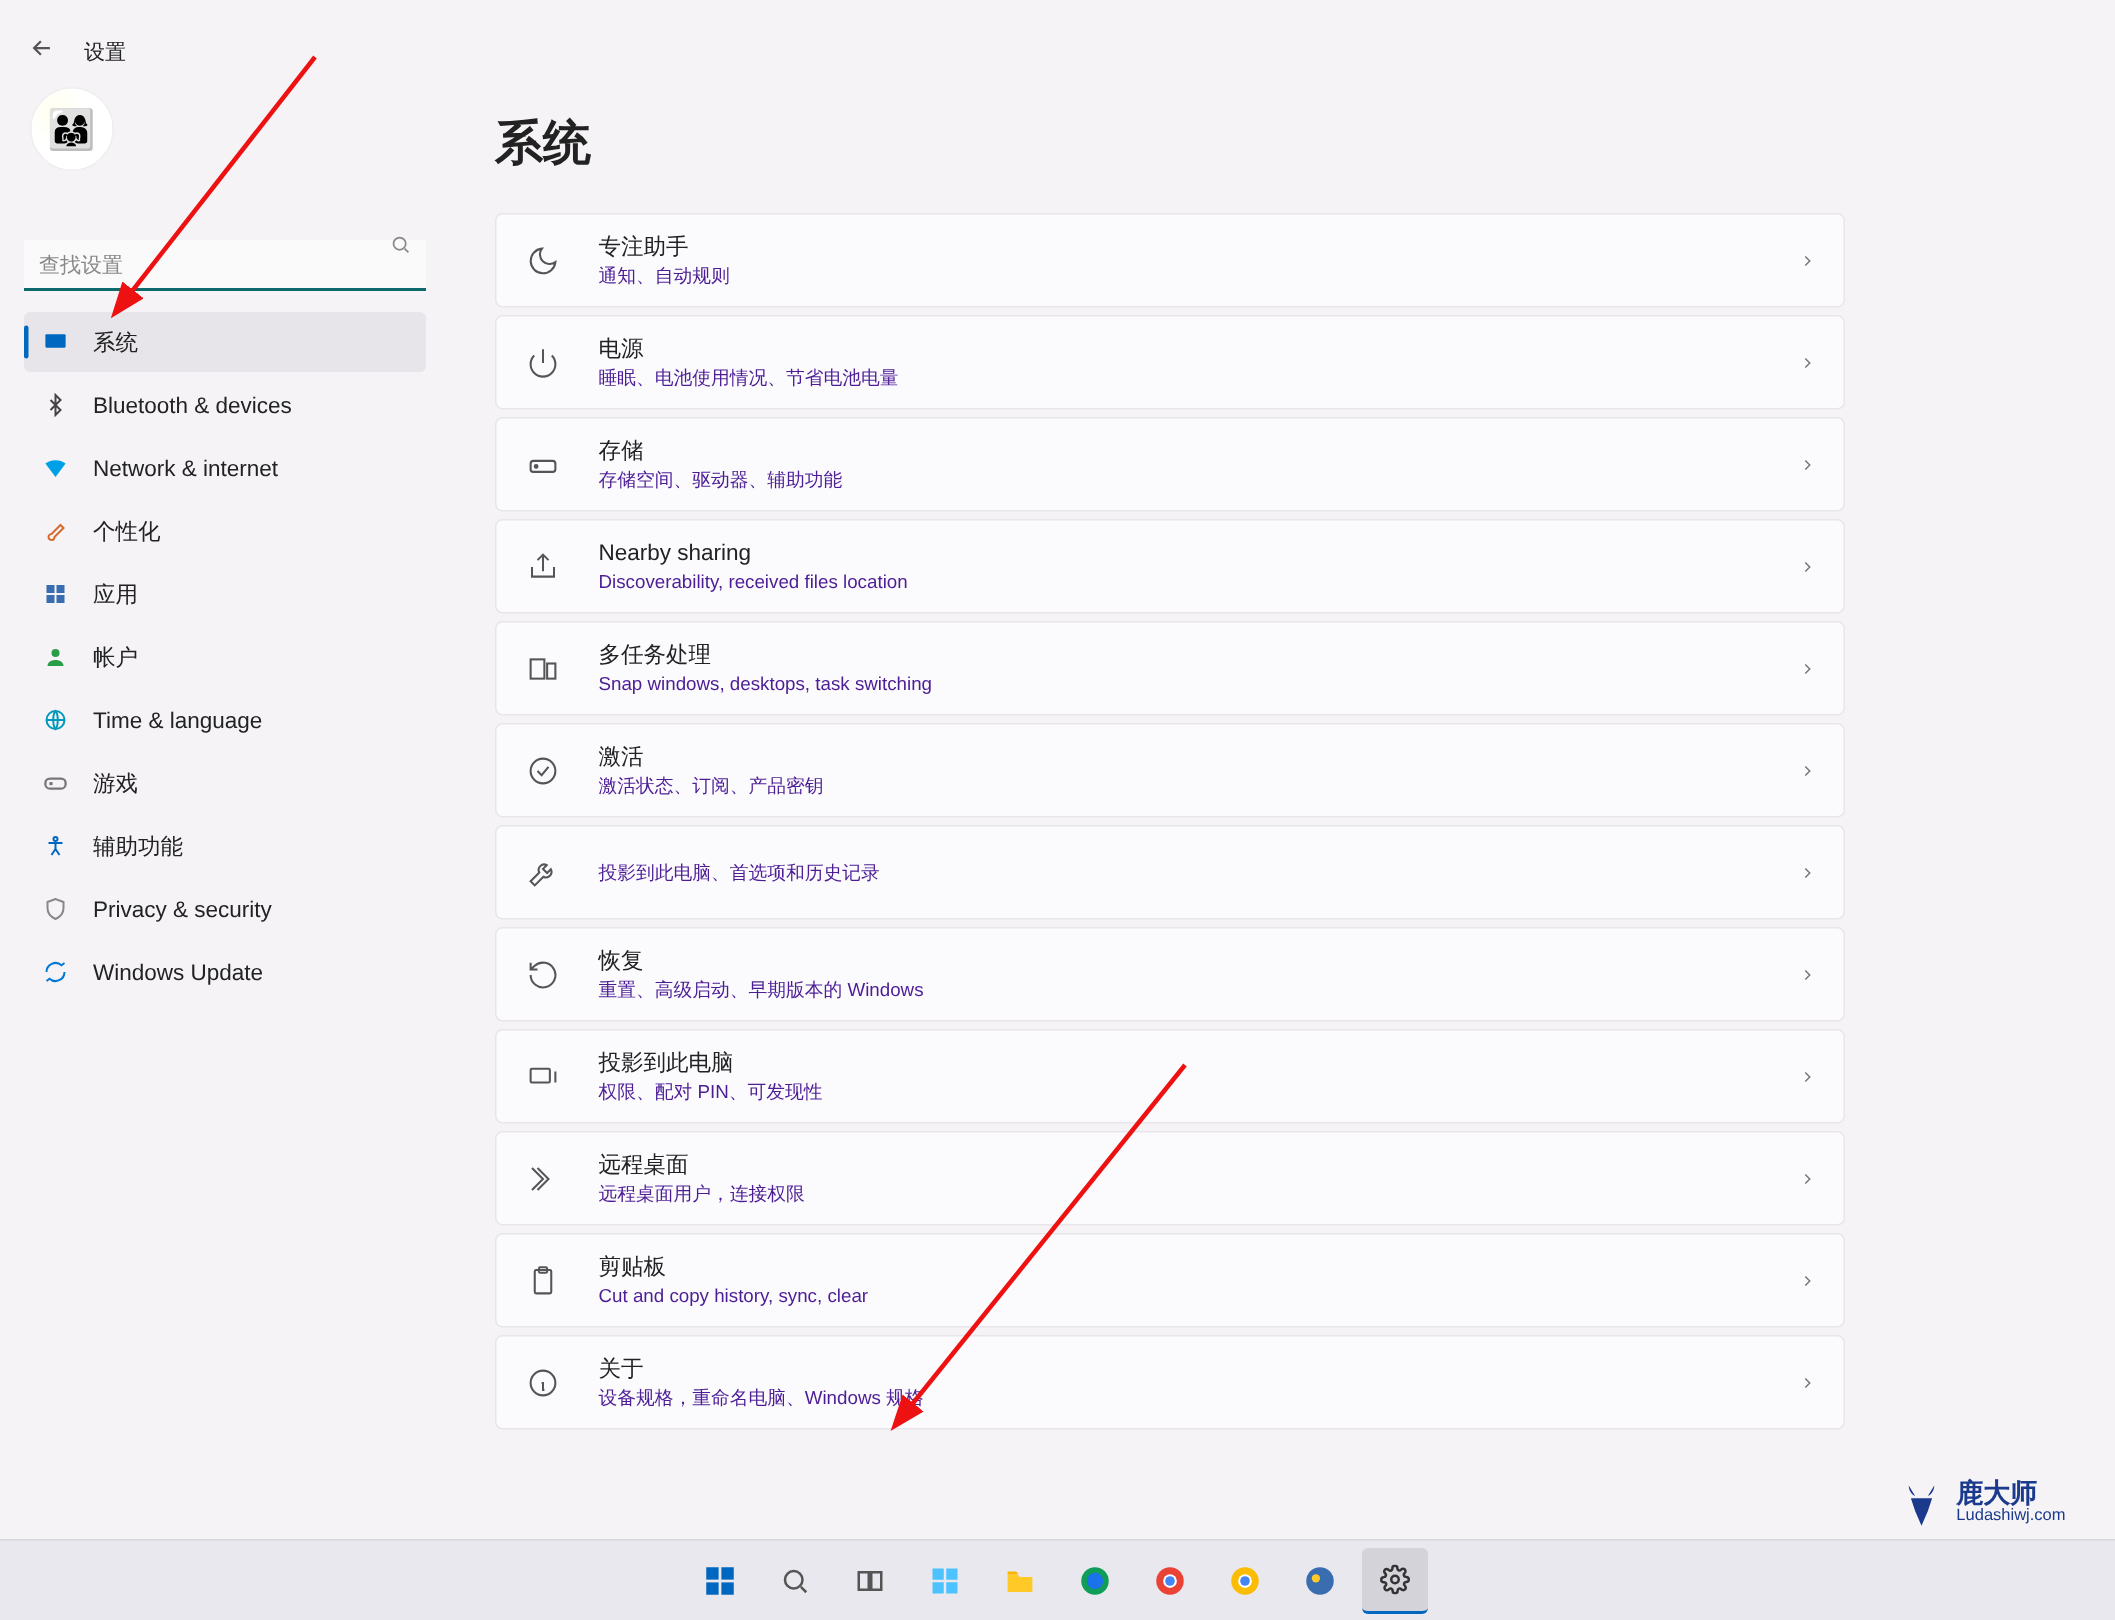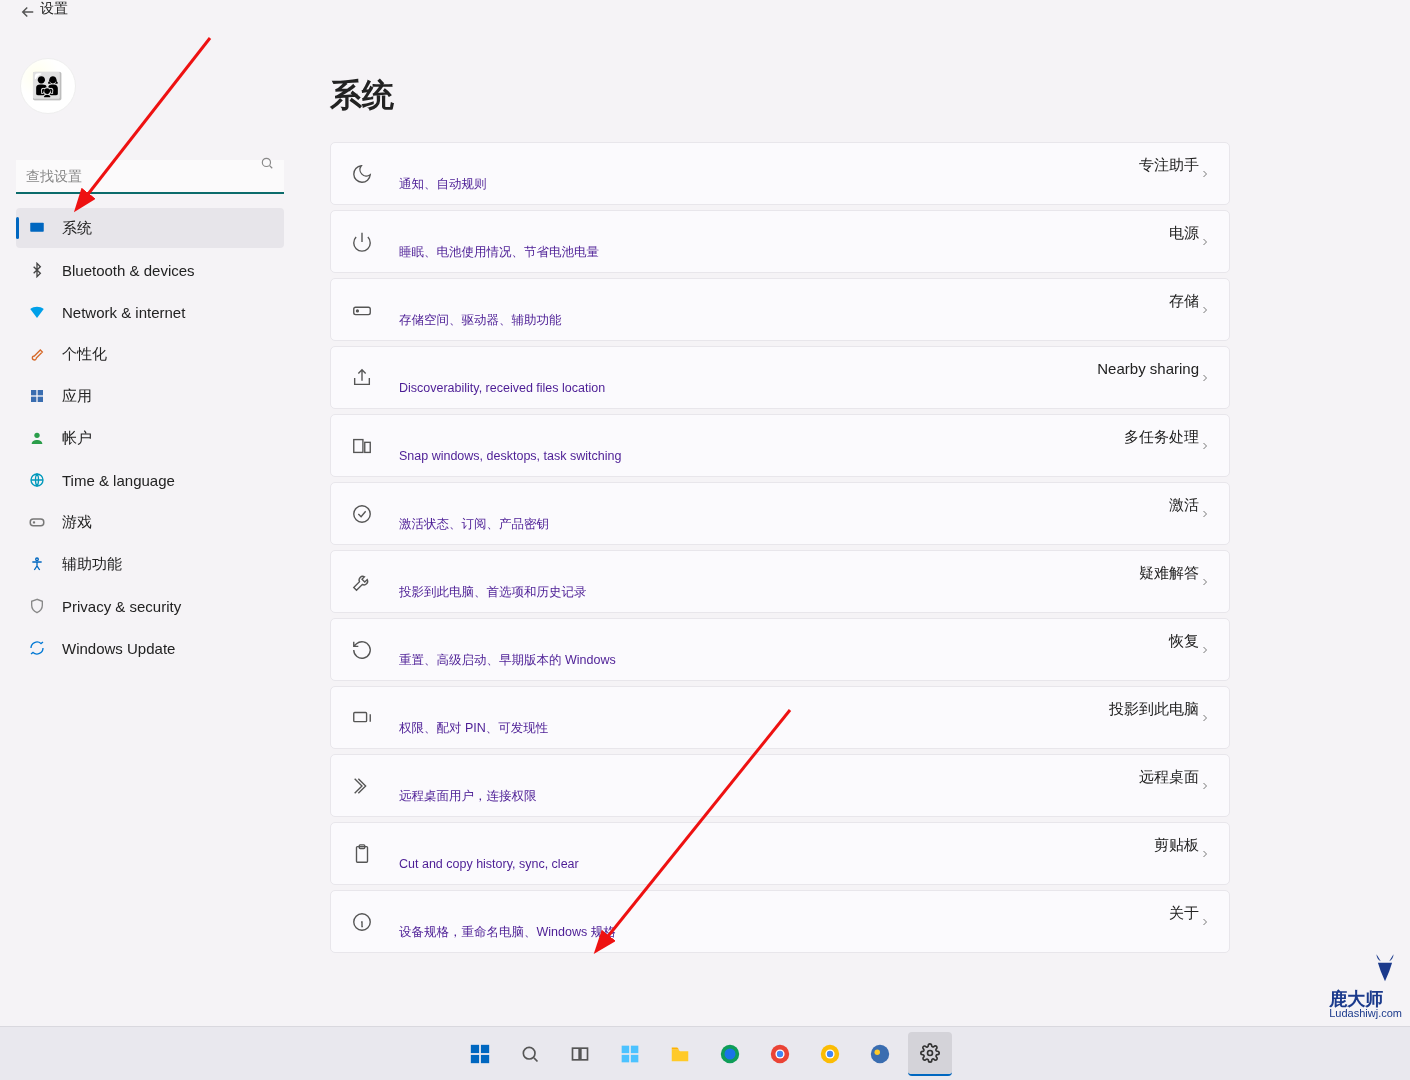--- a/index.html
+++ b/index.html
@@ -1,18 +1,18 @@
 <!DOCTYPE html>
 <html><head>
 <meta charset="utf-8">
 <style>
 * { margin: 0; padding: 0; box-sizing: border-box; font-family: "Segoe UI", "Microsoft YaHei", sans-serif; }
 body { background: #f5f3f6; width: 1410px; height: 1080px; overflow: hidden; position: relative; }
 
-.header { height: 44px; display: flex; align-items: flex-start; padding: 0 16px; gap: 0; }
+.header { height: 44px; display: flex; align-items: flex-end; padding: 0 16px; gap: 16px; }
 .back-btn { width: 24px; height: 24px; display: flex; align-items: center; justify-content: center; color: #555; cursor: pointer; }
 .header-title { font-size: 14px; color: #222; }
 
 .layout { display: flex; height: calc(100% - 44px); }
 .sidebar { width: 300px; padding: 10px 16px 0 16px; }
 .avatar { width: 56px; height: 56px; border-radius: 50%; background: #fff; margin: 4px 0 18px 4px; border: 1px solid #eee; background: radial-gradient(circle at 30% 30%, #ffe 0%, #fff 40%), #fff; display:flex; align-items:center; justify-content:center; font-size:26px;}
 .search-wrap { position: relative; margin-bottom: 14px; }
 .search-input { width: 100%; height: 34px; border: none; border-bottom: 2px solid #0b6b6b; background: rgba(255,255,255,0.6); padding: 0 36px 0 10px; font-size: 14px; color: #222; outline: none; margin-top: 28px; }
 .search-input::placeholder { color: #888; }
 .search-icon { position: absolute; right: 10px; top: 50%; transform: translateY(-50%); color: #888; font-size: 14px; }
@@ -33,29 +33,29 @@
 .ic-access { color:#0067c0; }
 .ic-priv { color:#888; }
 .ic-update { color:#0078d4; }
 
 .main { flex: 1; padding: 30px 40px 0 30px; overflow-y: auto; }
 .page-title { font-size: 32px; font-weight: 600; color: #222; margin-bottom: 24px; }
 .card-list { display: flex; flex-direction: column; gap: 5px; max-width: 900px; }
 .card { background: #fbfafd; border: 1px solid #e8e6eb; border-radius: 5px; height: 63px; display: flex; align-items: center; padding: 0 18px; cursor: pointer; }
 .card-icon { width: 26px; height: 26px; margin-right: 24px; display: flex; align-items: center; justify-content: center; color: #555; }
 .card-text { flex: 1; display: flex; flex-direction: column; justify-content: center; }
-.card-title { font-size: 15px; color: #222; line-height: 1.3; text-align: right; }
+.card-title { font-size: 15px; color: #222; line-height: 1.3; }
 .card-sub { font-size: 12.5px; color: #4c1d95; line-height: 1.3; margin-top: 1px; }
 .chev { color: #777; font-size: 14px; }
 
 .taskbar { position: absolute; left: 0; right: 0; bottom: 0; height: 54px; background: #e9e8ee; border-top: 1px solid #d9d8de; display: flex; align-items: center; justify-content: center; gap: 6px; }
 .tb-item { width: 44px; height: 44px; display: flex; align-items: center; justify-content: center; border-radius: 4px; cursor: pointer; font-size: 22px; }
 .tb-item.active { background: #d4d3d9; border-bottom: 2px solid #0067c0; }
 
-.watermark { position: absolute; right: 8px; bottom: 60px; display: flex; align-items: flex-end; gap: 6px; flex-direction: column; }
+.watermark { position: absolute; right: 33px; bottom: 60px; display: flex; align-items: flex-start; gap: 6px; }
 .wm-logo { width: 34px; height: 34px; color:#1b3a8c; display:flex; align-items:center; justify-content:center; }
 .wm-text { display:flex; flex-direction:column; line-height:1.05; }
 .wm-cn { font-size: 18px; font-weight: 700; color: #1b3a8c; }
 .wm-en { font-size: 11px; color: #1b3a8c; }
 
 .arrow { position: absolute; pointer-events: none; }
 .arrow svg { overflow: visible; }
 
 svg { display: block; }
 </style>
@@ -284,21 +284,20 @@
             </svg>
           </span>
         </div>
         <div class="card">
           <span class="card-icon">
             <svg width="22" height="22" viewBox="0 0 24 24" fill="none" stroke="currentColor" stroke-width="1.5">
               <path d="M14.7 6.3a4 4 0 0 0-5.4 5.4L3 18l3 3 6.3-6.3a4 4 0 0 0 5.4-5.4L15 12l-3-3z"></path>
             </svg>
           </span>
           <span class="card-text">
-            <span class="card-title">疑难解答</span>
             <span class="card-sub">投影到此电脑、首选项和历史记录</span>
           </span>
           <span class="chev">
             <svg width="12" height="12" viewBox="0 0 24 24" fill="none" stroke="currentColor" stroke-width="2">
               <path d="m9 6 6 6-6 6"></path>
             </svg>
           </span>
         </div>
         <div class="card">
           <span class="card-icon">

